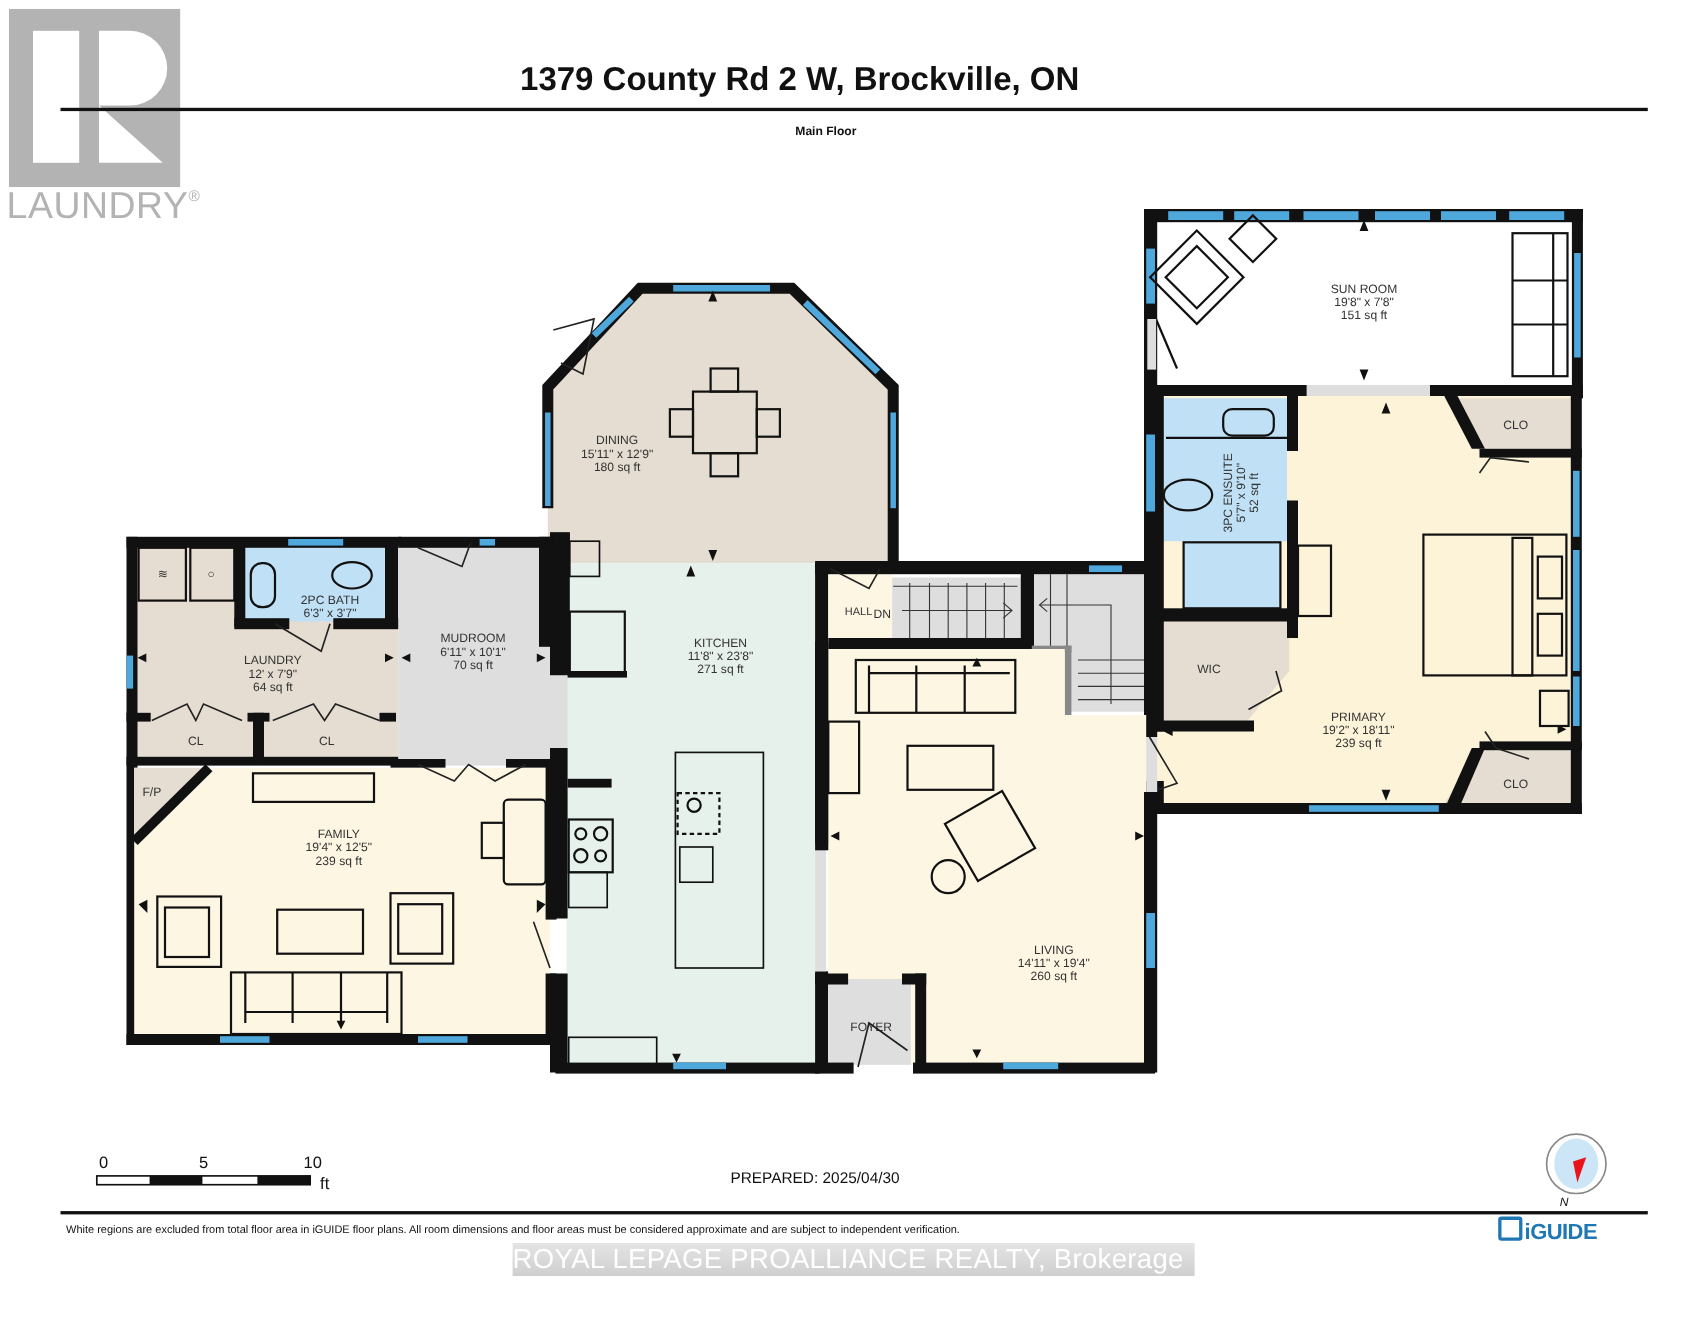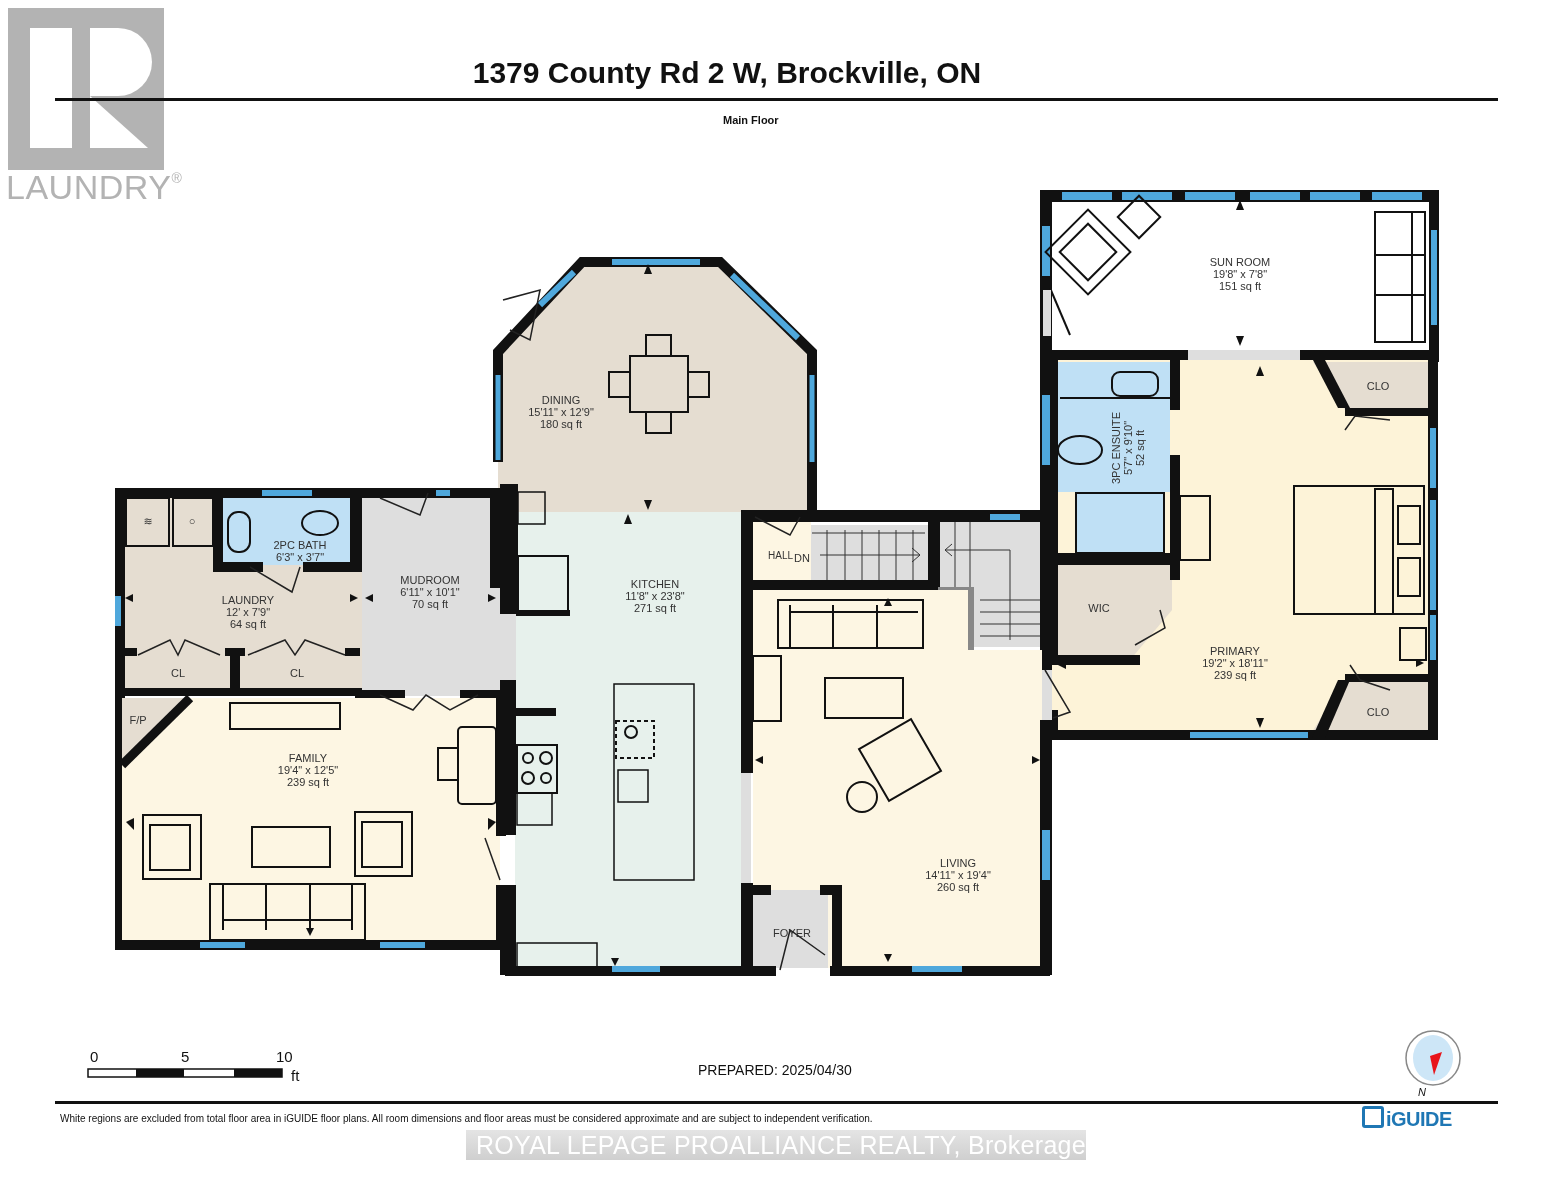--- a/index.html
+++ b/index.html
@@ -9,23 +9,23 @@
   #realtor-text{left:6px;top:168px;font-size:34px;color:#b3b3b3;letter-spacing:0.5px;font-family:"Liberation Sans",sans-serif;}
   #realtor-text sup{font-size:14px;vertical-align:top;position:relative;top:2px;}
   #title{left:0;width:1364px;top:56px;text-align:center;font-size:30px;font-weight:bold;padding-left:0;margin-left:45px;}
   #title span{display:inline-block;transform:translateX(0px);margin-left:0;}
   .rule{background:#111;height:3px;}
   #summary{left:723px;top:108px;font-size:15px;line-height:25px;}
   #summary .lbl{font-weight:bold;display:inline-block;width:98px;vertical-align:top;}
   #summary .vals{display:inline-block;vertical-align:top;}
   svg text{font-family:"Liberation Sans",sans-serif;}
   #scalebar{left:86px;top:1048px;}
-  #prepared{left:698px;top:1062px;font-size:14px;text-align:right;}
+  #prepared{left:664px;top:1062px;font-size:14px;text-align:right;}
   #disclaimer{left:60px;top:1113px;font-size:10px;}
-  #brokerage{left:466px;top:1130px;width:620px;height:30px;font-size:25px;color:#fff;background:linear-gradient(#e4e4e4,#cfcfcf);text-align:right;line-height:30px;letter-spacing:0.3px;}
+  #brokerage{left:466px;top:1130px;width:620px;height:30px;font-size:25px;color:#fff;background:linear-gradient(#e4e4e4,#cfcfcf);text-align:left;line-height:30px;letter-spacing:0.3px;}
   #iguide{left:1362px;top:1106px;font-size:20px;font-weight:bold;color:#1f77b4;letter-spacing:-0.5px;}
   #compass{left:1404px;top:1030px;}
 </style>
 </head>
 <body>
 
 <div class="abs" id="realtor-logo">
   <svg width="156" height="162" viewBox="0 0 156 162">
     <rect x="0" y="0" width="156" height="162" fill="#b3b3b3"></rect>
     <rect x="22" y="20" width="42" height="120" fill="#fff"></rect>

